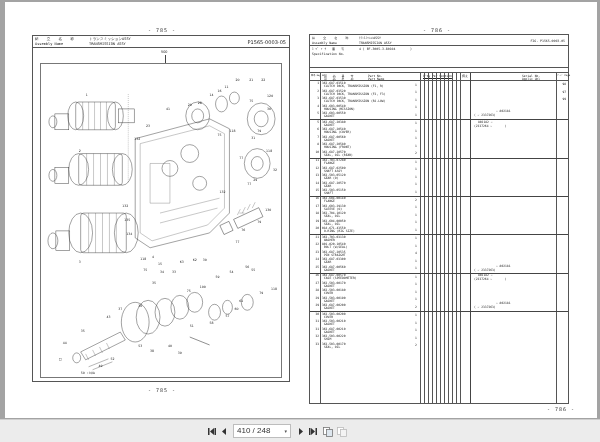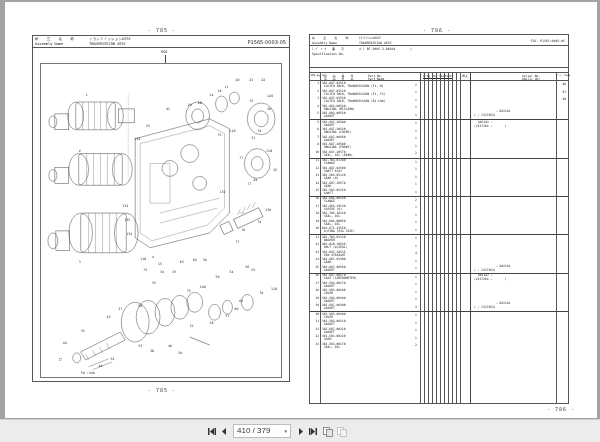--- a/index.html
+++ b/index.html
@@ -509,21 +509,21 @@
           <polygon points="6,0 2,3.5 6,7" fill="#333"></polygon>
           <rect x="6.5" y="0" width="1.5" height="7" fill="#333"></rect>
         </svg>
     </div>
     <div class="tb-btn" style="left:220px; width:8px;">
       <svg width="5" height="7" viewBox="0 0 5 7">
           <polygon points="4,0 0,3.5 4,7" fill="#333"></polygon>
         </svg>
     </div>
     <div class="page-select">
-      <span>410 / 379</span>
+      <span>410 / 248</span>
       <span class="caret">▾</span>
     </div>
     <div class="tb-btn" style="left:296px; width:8px;">
       <svg width="5" height="7" viewBox="0 0 5 7">
           <polygon points="1,0 5,3.5 1,7" fill="#333"></polygon>
         </svg>
     </div>
     <div class="tb-btn" style="left:308px; width:10px;">
       <svg width="8" height="7" viewBox="0 0 8 7">
           <rect x="0" y="0" width="1.5" height="7" fill="#333"></rect>

